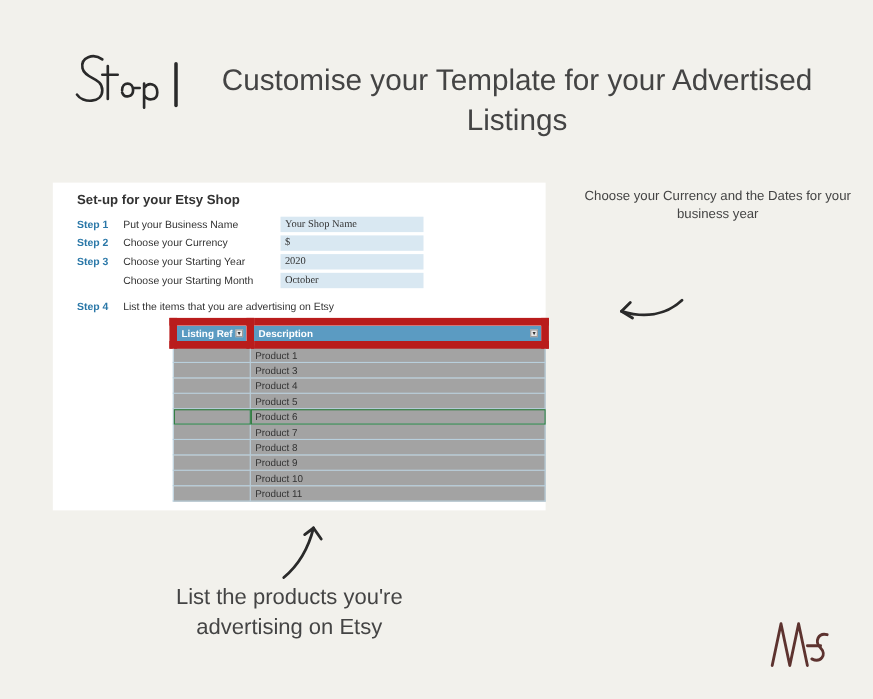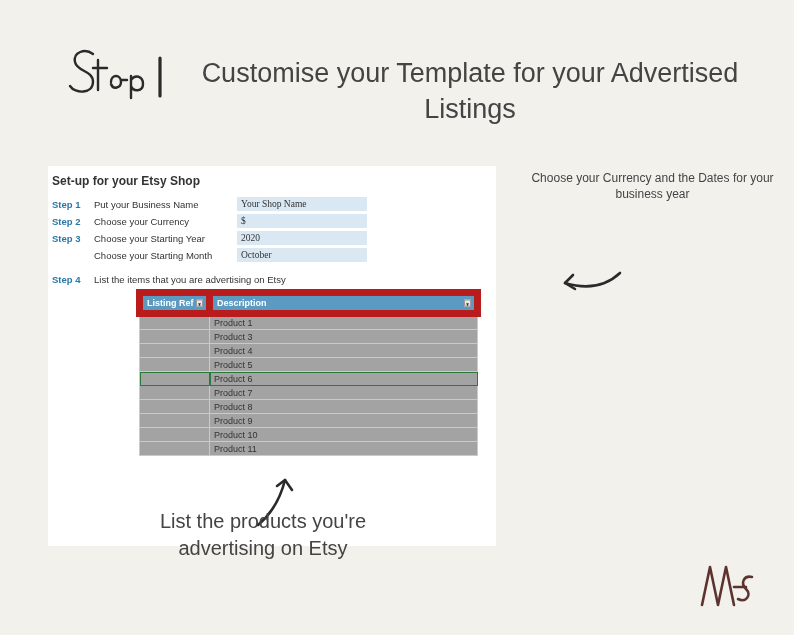--- a/index.html
+++ b/index.html
@@ -27,24 +27,24 @@
     font-size: 27px;
     font-weight: 300;
     color: #444;
     line-height: 1.35;
   }
   .spreadsheet {
     position: absolute;
     top: 166px;
     left: 48px;
     width: 448px;
-    height: 380px;
+    height: 298px;
     background: #fff;
     font-size: 9.5px;
-    padding: 8px 2px;
+    padding: 8px 20px;
   }
   .ss-title {
     font-weight: 600;
     font-size: 12px;
     color: #333;
     margin-bottom: 8px;
     padding-left: 2px;
   }
   .ss-row {
     display: flex;
@@ -135,21 +135,21 @@
   }
   .arrow-right {
     position: absolute;
     top: 265px;
     left: 555px;
     width: 70px;
     height: 30px;
   }
   .callout-bottom {
     position: absolute;
-    top: 508px;
+    top: 530px;
     left: 128px;
     width: 270px;
     text-align: center;
     font-size: 20px;
     font-weight: 300;
     color: #444;
     line-height: 1.35;
   }
   .arrow-bottom {
     position: absolute;

